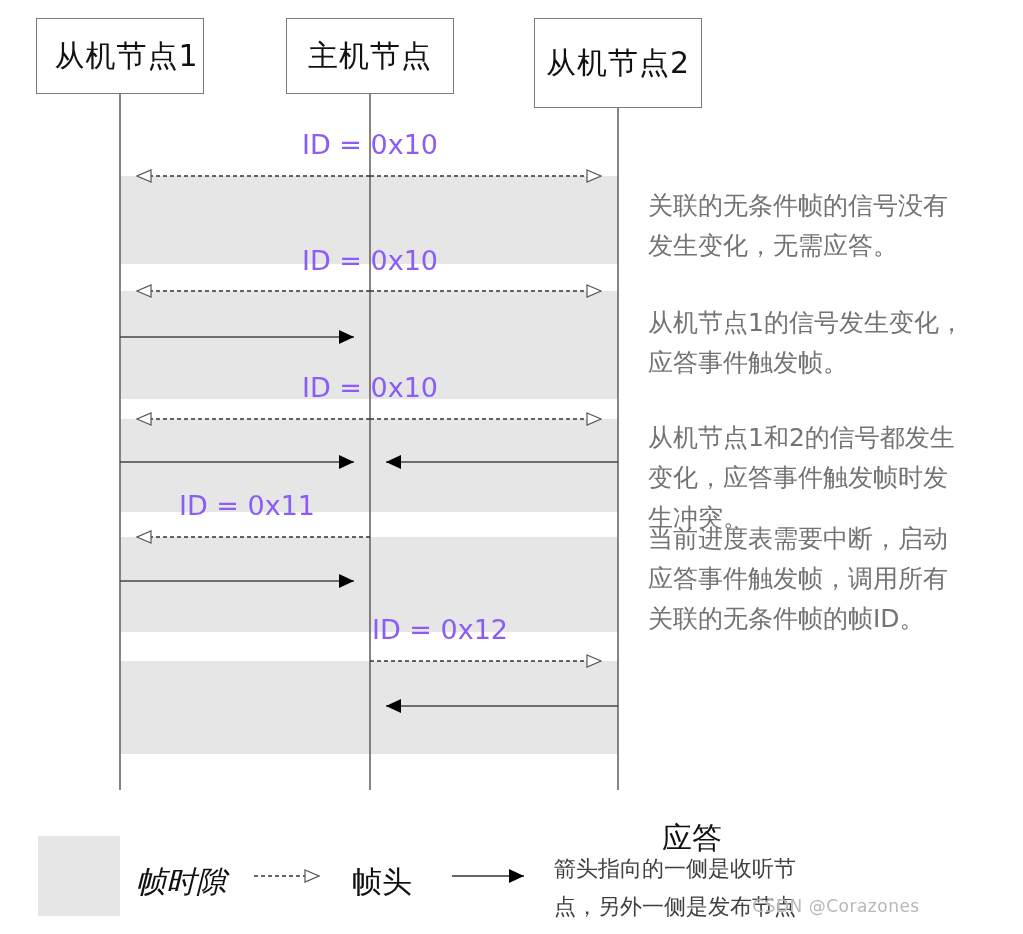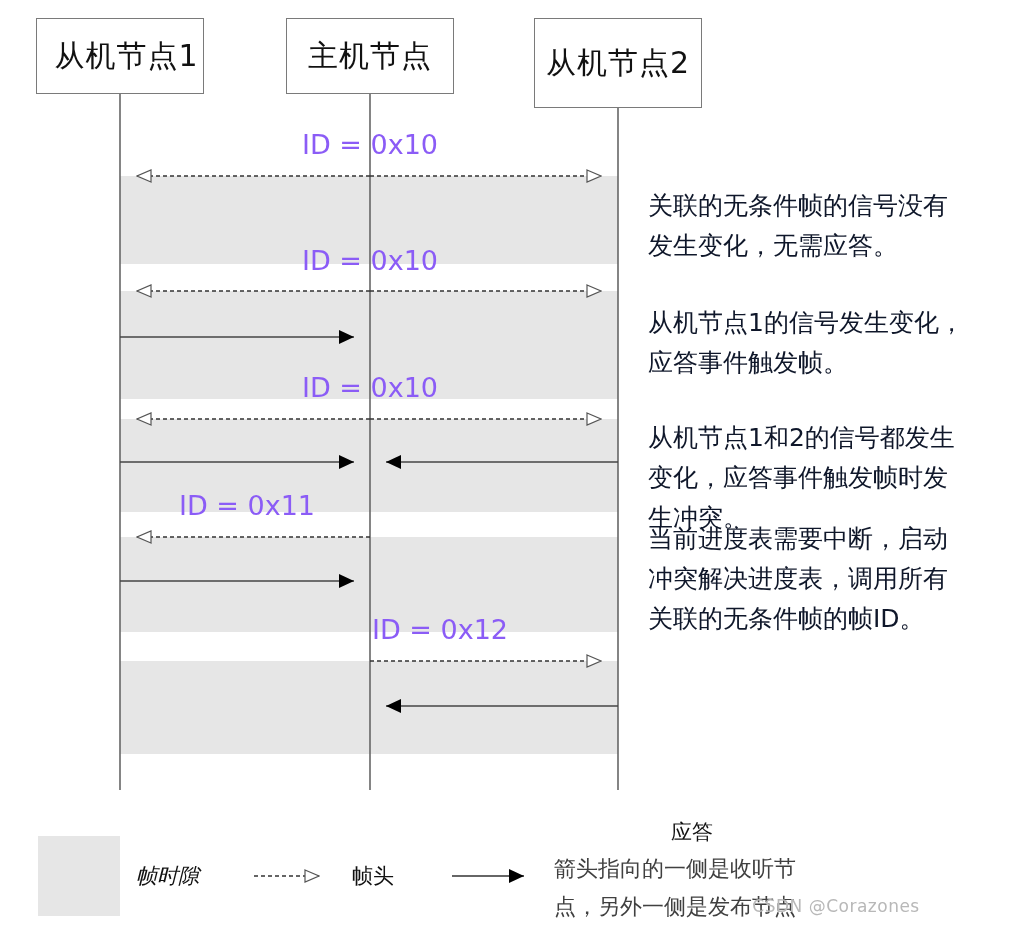--- a/index.html
+++ b/index.html
@@ -35,33 +35,33 @@
     align-items: center;
     justify-content: center;
     font-size: 30px;
     letter-spacing: 1px;
     color: #111111;
   }
   .note-block {
     position: absolute;
     font-size: 25px;
     line-height: 40px;
-    color: #0f172a;
+    color: #737373;
     letter-spacing: 0px;
     white-space: pre-line;
   }
   .msg-label {
     position: absolute;
     font-size: 27px;
     color: #8b5cf6;
     white-space: nowrap;
   }
   .legend-label {
     position: absolute;
-    font-size: 21px;
+    font-size: 30px;
     color: #111111;
     white-space: nowrap;
   }
   .legend-swatch {
     position: absolute;
     background: #e6e6e6;
   }
   .legend-note {
     position: absolute;
     font-size: 22px;
@@ -148,21 +148,21 @@
   <div class="msg-label" id="msglbl-8" style="top: 645px; left: 440px; transform: translate(-50%, -100%);">ID = 0x12</div>
 
   <div class="note-block" id="note-0" style="left: 648px; top: 186px;">关联的无条件帧的信号没有
 发生变化，无需应答。</div>
   <div class="note-block" id="note-1" style="left: 648px; top: 303px;">从机节点1的信号发生变化，
 应答事件触发帧。</div>
   <div class="note-block" id="note-2" style="left: 648px; top: 391px; margin-top: 27px;">从机节点1和2的信号都发生
 变化，应答事件触发帧时发
 生冲突。</div>
   <div class="note-block" id="note-3" style="left: 648px; top: 519px;">当前进度表需要中断，启动
-冲突解决进度表，调用所有
+应答事件触发帧，调用所有
 关联的无条件帧的帧ID。</div>
 
   <div class="legend-swatch" id="legend-swatch" style="left: 38px; top: 836px; width: 82px; height: 80px; background: rgb(230, 230, 230);"></div>
   <div class="legend-label" id="legend-lbl-0" style="left: 136px; top: 862px; transform: none; font-style: italic;">帧时隙</div>
   <div class="legend-label" id="legend-lbl-1" style="left: 352px; top: 862px; transform: none;">帧头</div>
   <div class="legend-label" id="legend-lbl-2" style="left: 692px; top: 818px; transform: translate(-50%, 0px);">应答</div>
   <div class="legend-note" id="legend-note" style="left: 554px; top: 850px;">箭头指向的一侧是收听节
 点，另外一侧是发布节点</div>
   <div class="watermark" id="watermark" style="left: 836px; top: 906px; transform: translate(-50%, -50%);">CSDN @Corazones</div>
 

